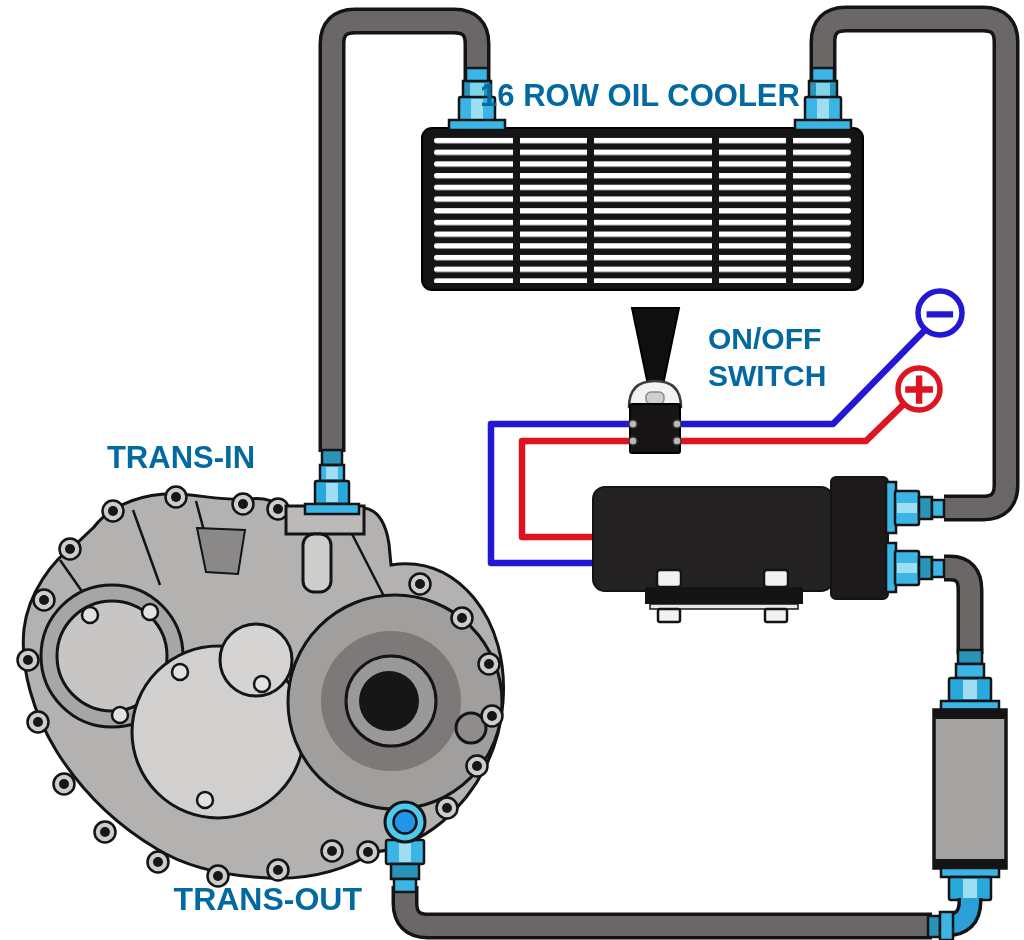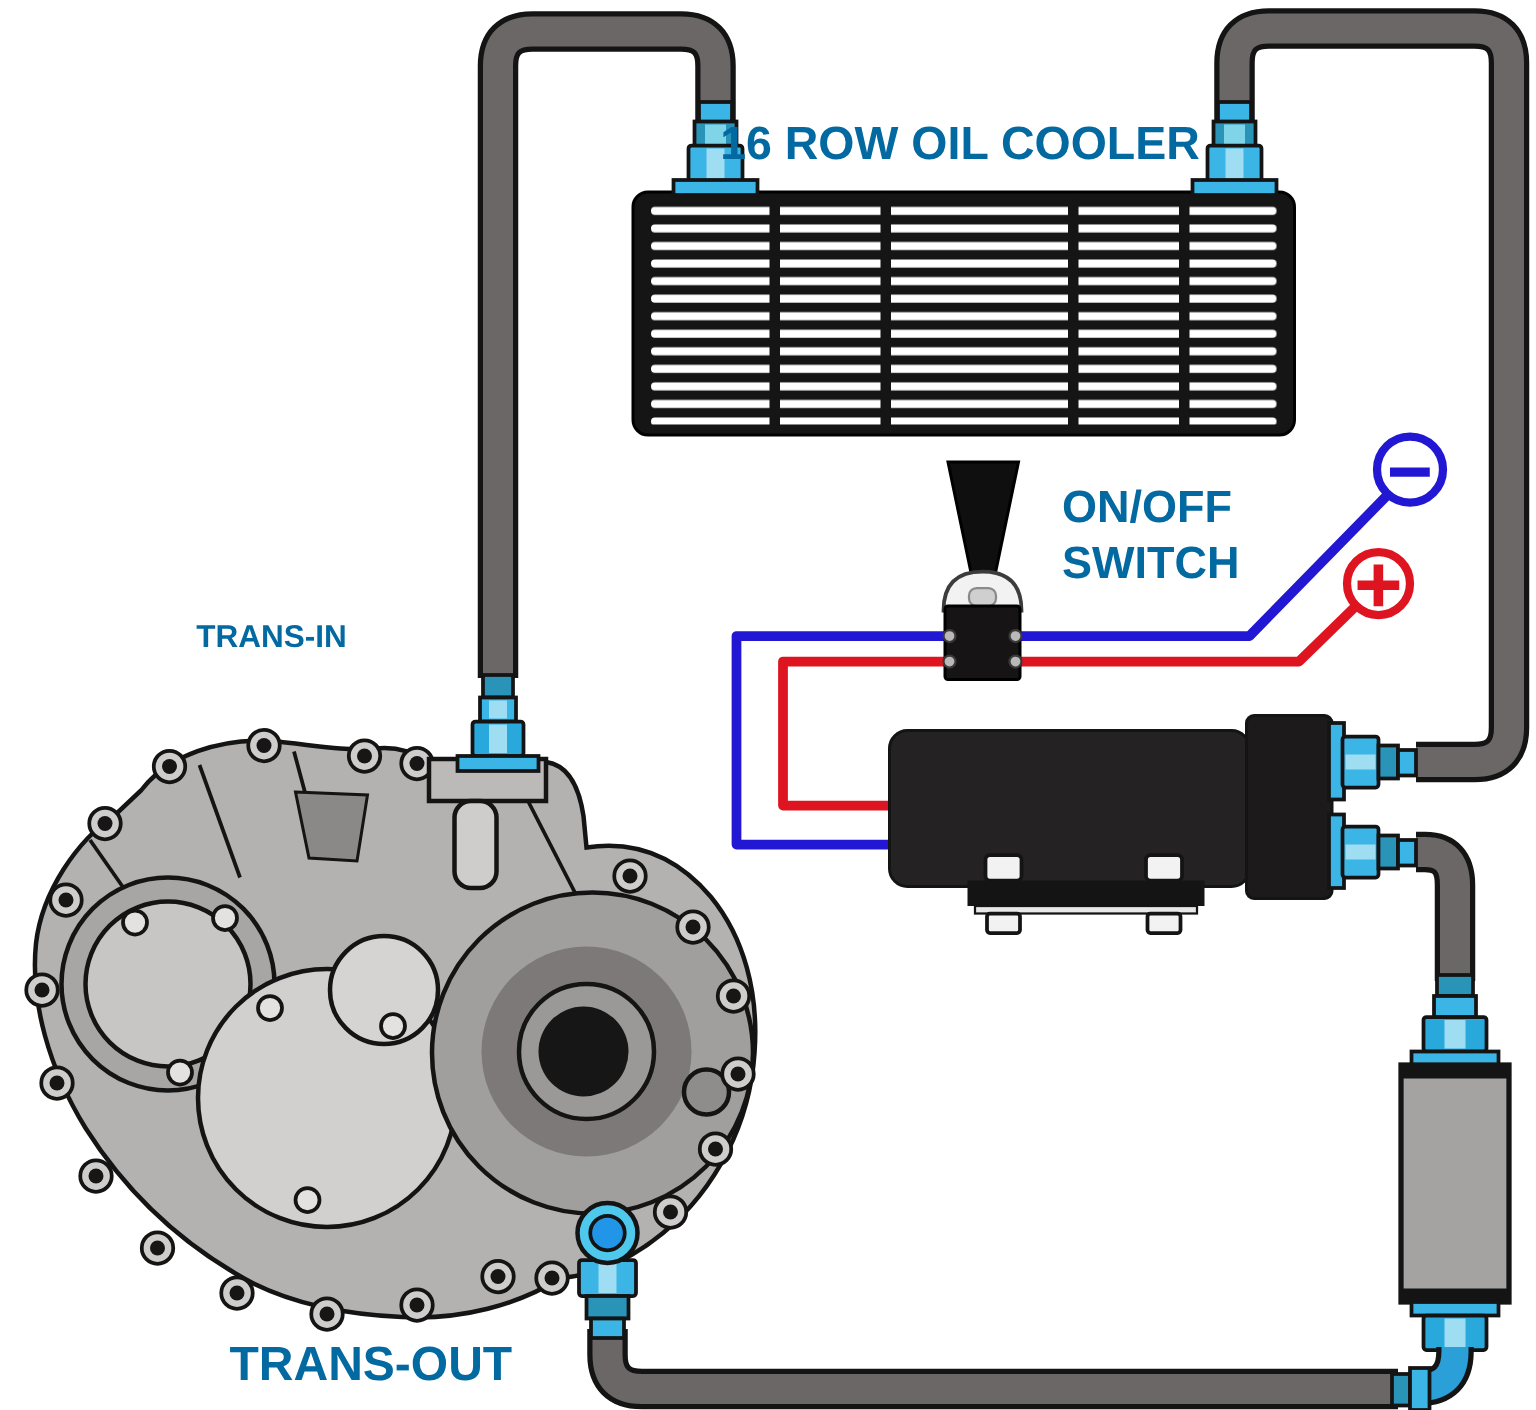--- a/index.html
+++ b/index.html
@@ -2,23 +2,23 @@
 <html><head>
 <meta charset="utf-8">
 <style>
   html,body{margin:0;padding:0;background:#fff;}
   .stage{position:relative;width:1024px;height:940px;background:#fff;overflow:hidden;
          font-family:"Liberation Sans", sans-serif;}
   .stage svg{position:absolute;left:0;top:0;}
   .label{position:absolute;font-weight:700;color:#0369a1;-webkit-user-select:none;user-select:none;}
   #lbl-cooler{left:420px;top:78px;width:440px;text-align:center;font-size:31px;}
   #lbl-switch{left:708px;top:320px;font-size:30px;line-height:37px;}
-  #lbl-transin{left:81px;top:413px;width:200px;text-align:center;font-size:21px;}
+  #lbl-transin{left:81px;top:440px;width:200px;text-align:center;font-size:31px;}
   #lbl-filter{left:594px;top:803px;width:252px;text-align:center;font-size:30px;}
-  #lbl-transout{left:153px;top:881px;width:222px;text-align:left;font-size:32px;margin-top:10px;}
+  #lbl-transout{left:140px;top:881px;width:222px;text-align:right;font-size:32px;}
 </style>
 </head>
 <body>
 
 <div class="stage">
 
 <svg width="1024" height="940" viewBox="0 0 1024 940">
   <defs>
     <pattern id="slats" patternUnits="userSpaceOnUse" x="432" y="135" width="421" height="11.7">
       <rect width="421" height="11.7" fill="#151515"></rect>

